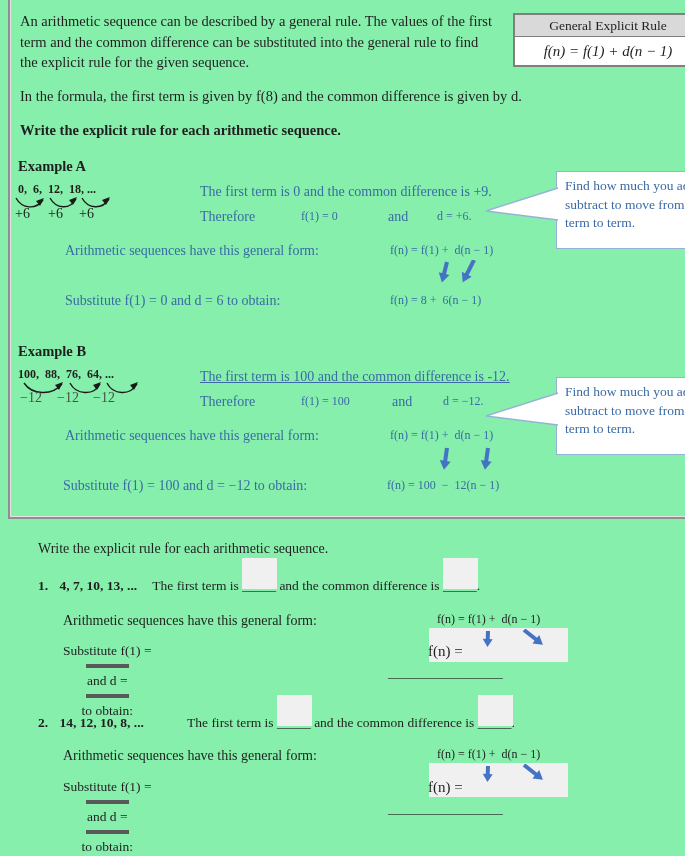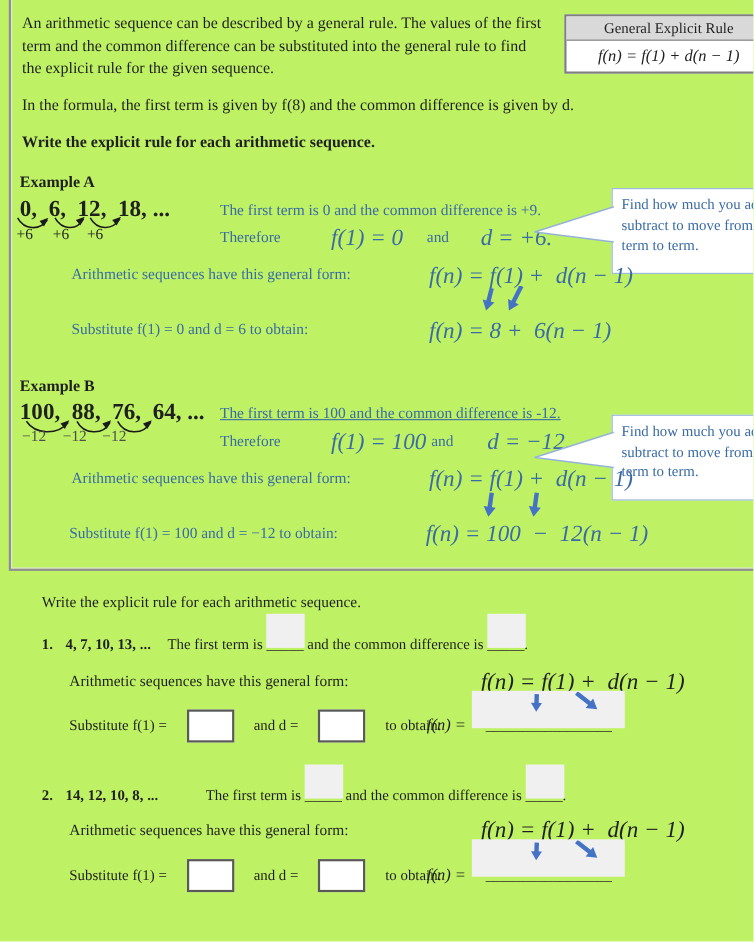--- a/index.html
+++ b/index.html
@@ -1,36 +1,36 @@
 <!DOCTYPE html>
 <html><head>
 <meta charset="utf-8">
 <style>
   html,body{margin:0;padding:0;background:#fff;}
-  #page{position:relative;width:685px;height:856px;background:#bef264;overflow:hidden;
+  #page{position:relative;width:685px;height:856px;background:#86efac;overflow:hidden;
         font-family:"Liberation Serif",serif;color:#1f1f1f;}
   .abs{position:absolute;}
   .bold{font-weight:bold;}
-  .ital{font-style:italic;}
+  .ital{}
   .blue{color:#3A6BA5;}
   .pre{white-space:pre;}
   .fs14{font-size:14px;line-height:18px;}
   .fs145{font-size:14.5px;line-height:20.5px;}
-  .fs15{font-size:21px;line-height:19px;}
+  .fs15{font-size:12px;line-height:19px;}
   .outer-box{left:8px;top:-8px;width:694px;height:523px;border:2px solid #8f8f8f;
              box-shadow:inset 0 0 0 1px #e3e3e3;}
   .rule-box{left:513px;top:13px;width:186px;border:2px solid #7f7f7f;background:#fff;}
   .rule-title{height:21px;line-height:21px;text-align:center;background:#D9D9D9;
               border-bottom:1px solid #7f7f7f;font-size:13.5px;}
   .rule-formula{height:28px;line-height:28px;text-align:center;font-size:15px;font-style:italic;}
   .callout{width:146px;height:66px;border:1.4px solid #95B3D7;background:#fff;
            padding:5px 8px;font-size:13.5px;line-height:18.5px;color:#3A6BA5;}
   .shade{background:#F0F0F0;}
   .inputbox{display:inline-block;width:39px;height:26px;border:2px solid #595959;background:#fff;}
-  .subrow{display:flex;align-items:center;gap:18px;font-size:13.5px;height:34px;}
+  .subrow{display:flex;align-items:center;gap:5px;font-size:13.5px;height:34px;flex-direction:column;}
   .blank{position:relative;display:inline-block;}
   .blank .cover{position:absolute;left:0;bottom:6px;width:35px;height:31px;background:#F0F0F0;}
   .blank .line{position:relative;}
   .probline{font-size:13.5px;line-height:19px;white-space:nowrap;}
   .mR8{margin-right:8px;} .mR12{margin-right:12px;} .mR40{margin-right:40px;}
 </style>
 </head>
 <body>
 
 <div id="page">

